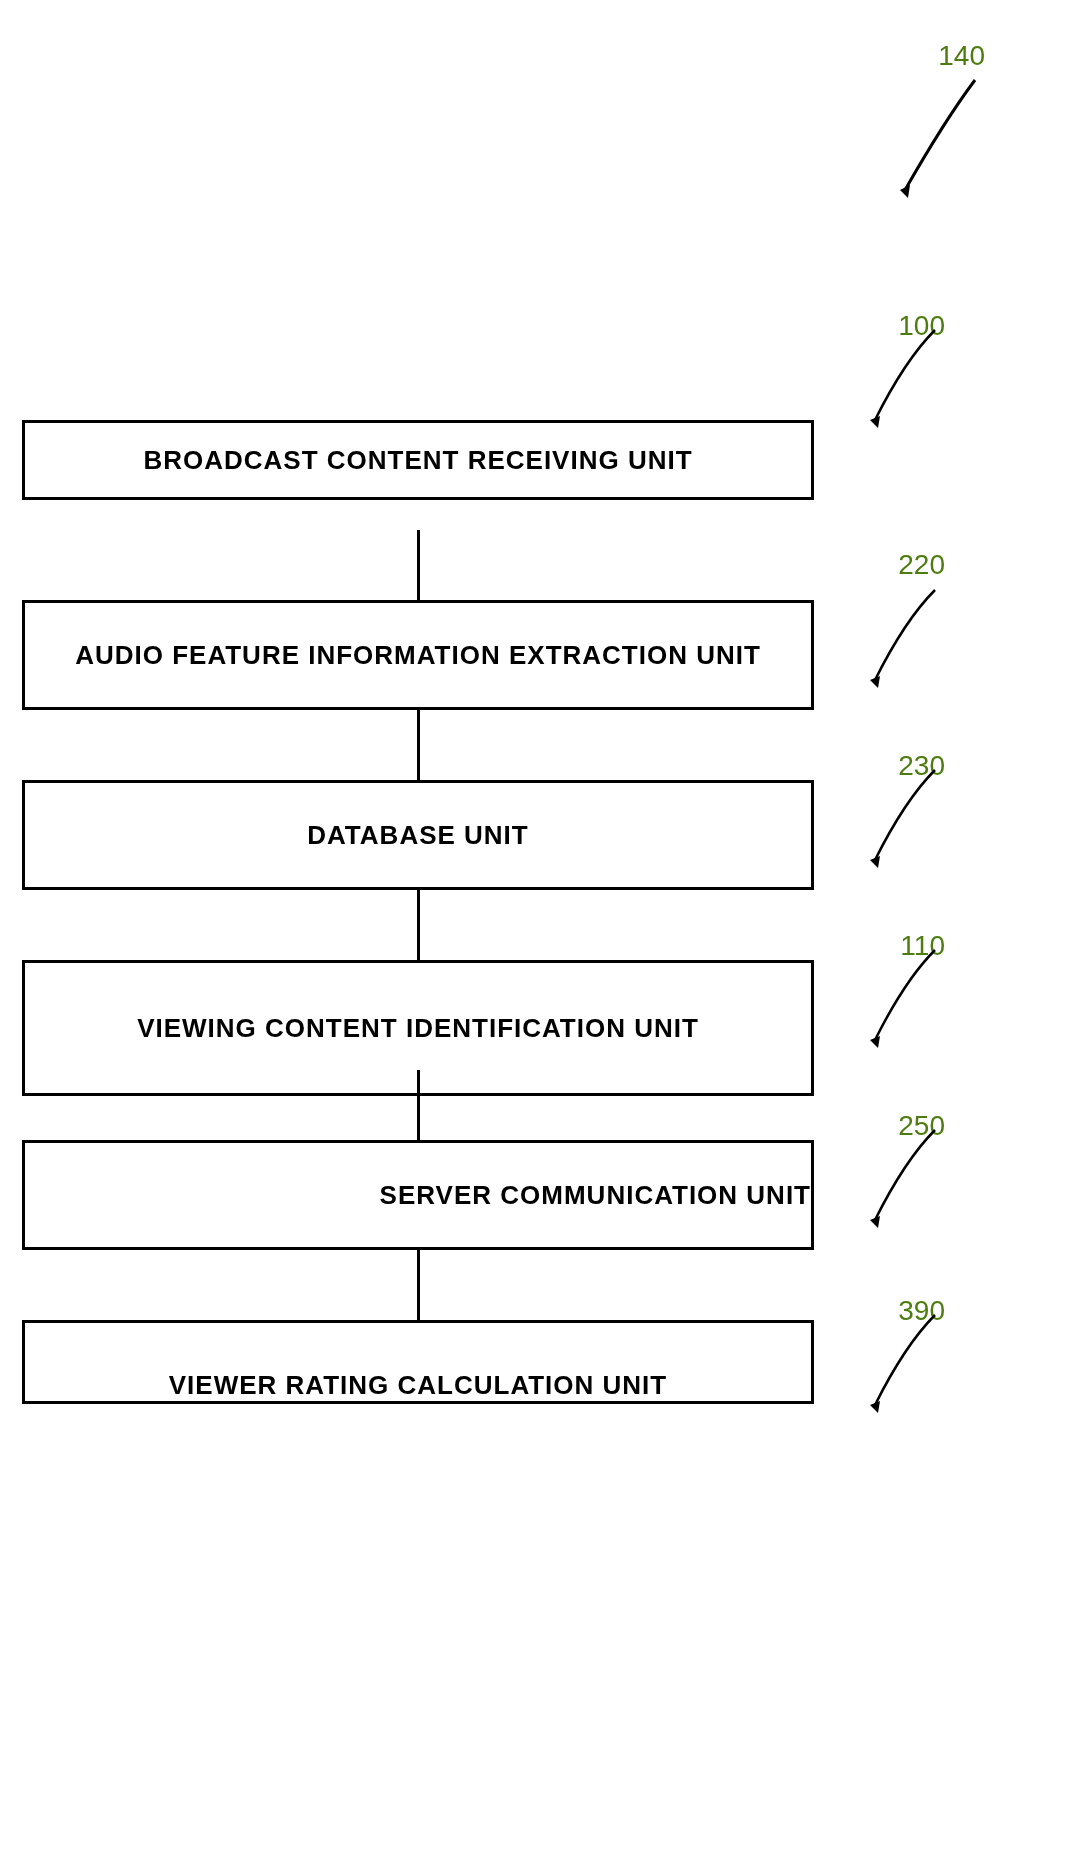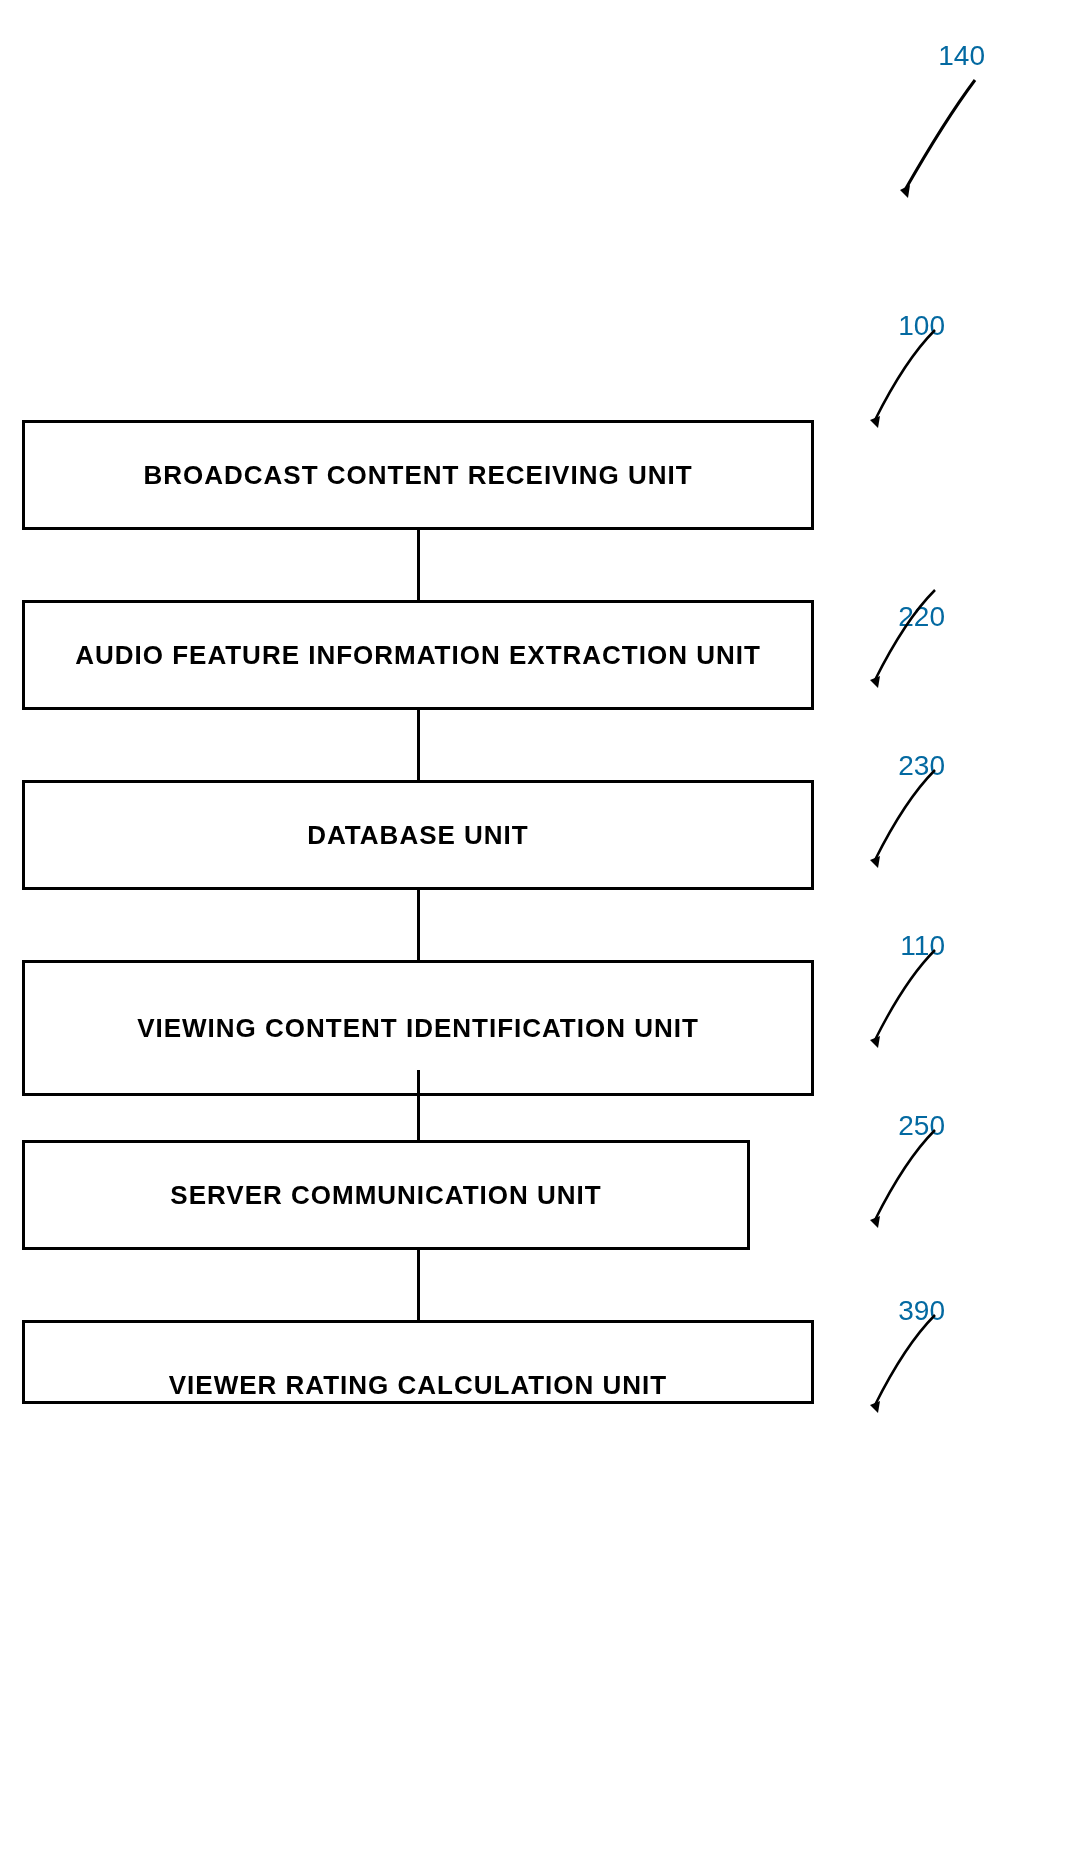--- a/index.html
+++ b/index.html
@@ -22,21 +22,21 @@
       width: 1065px;
       height: 1851px;
       background: #ffffff;
     }
 
     
     .ref-label {
       position: absolute;
       font-size: 28px;
       font-weight: normal;
-      color: #0369a1;
+      color: #4d7c0f;
     }
 
     
     .unit-box {
       position: absolute;
       border: 3px solid #000;
       background: #ffffff;
       display: flex;
       align-items: center;
       justify-content: center;
@@ -74,27 +74,27 @@
 
   <div class="ref-label" style="top: 310px; right: 120px;">
     <span>100</span>
   </div>
 
   <svg style="position:absolute; top: 320px; right: 100px; width: 160px; height: 120px;">
     <path d="M 130 10 Q 100 40 70 100" stroke="#000" stroke-width="2.5" fill="none"></path>
     <polygon points="65,100 75,96 73,108" fill="#000"></polygon>
   </svg>
 
-  <div class="unit-box" style="left: 22px; top: 420px; width: 792px; height: 110px;">
+  <div class="unit-box" style="left: 22px; top: 420px; width: 792px; height: 80px;">
     <span>BROADCAST CONTENT RECEIVING UNIT</span>
   </div>
 
   <div class="connector connector-v" style="left: 417px; top: 530px; height: 70px;"></div>
 
-  <div class="ref-label" style="top: 601px; right: 120px;">
+  <div class="ref-label" style="top: 549px; right: 120px;">
     <span>220</span>
   </div>
   <svg style="position:absolute; top: 580px; right: 100px; width: 160px; height: 120px;">
     <path d="M 130 10 Q 100 40 70 100" stroke="#000" stroke-width="2.5" fill="none"></path>
     <polygon points="65,100 75,96 73,108" fill="#000"></polygon>
   </svg>
 
   <div class="unit-box" style="left: 22px; top: 600px; width: 792px; height: 110px;">
     <span>AUDIO FEATURE INFORMATION EXTRACTION UNIT</span>
   </div>
@@ -130,21 +130,21 @@
   <div class="connector connector-v" style="left: 417px; top: 1070px; height: 70px;"></div>
 
   <div class="ref-label" style="top: 1110px; right: 120px;">
     <span>250</span>
   </div>
   <svg style="position:absolute; top: 1120px; right: 100px; width: 160px; height: 120px;">
     <path d="M 130 10 Q 100 40 70 100" stroke="#000" stroke-width="2.5" fill="none"></path>
     <polygon points="65,100 75,96 73,108" fill="#000"></polygon>
   </svg>
 
-  <div class="unit-box" style="left: 22px; top: 1140px; width: 728px; height: 110px;">
+  <div class="unit-box" style="left: 22px; top: 1140px; width: 792px; height: 110px; justify-content: flex-end;">
     <span>SERVER COMMUNICATION UNIT</span>
   </div>
 
   <div class="connector connector-v" style="left: 417px; top: 1250px; height: 70px;"></div>
 
   <div class="ref-label" style="top: 1295px; right: 120px;">
     <span>390</span>
   </div>
   <svg style="position:absolute; top: 1305px; right: 100px; width: 160px; height: 120px;">
     <path d="M 130 10 Q 100 40 70 100" stroke="#000" stroke-width="2.5" fill="none"></path>

